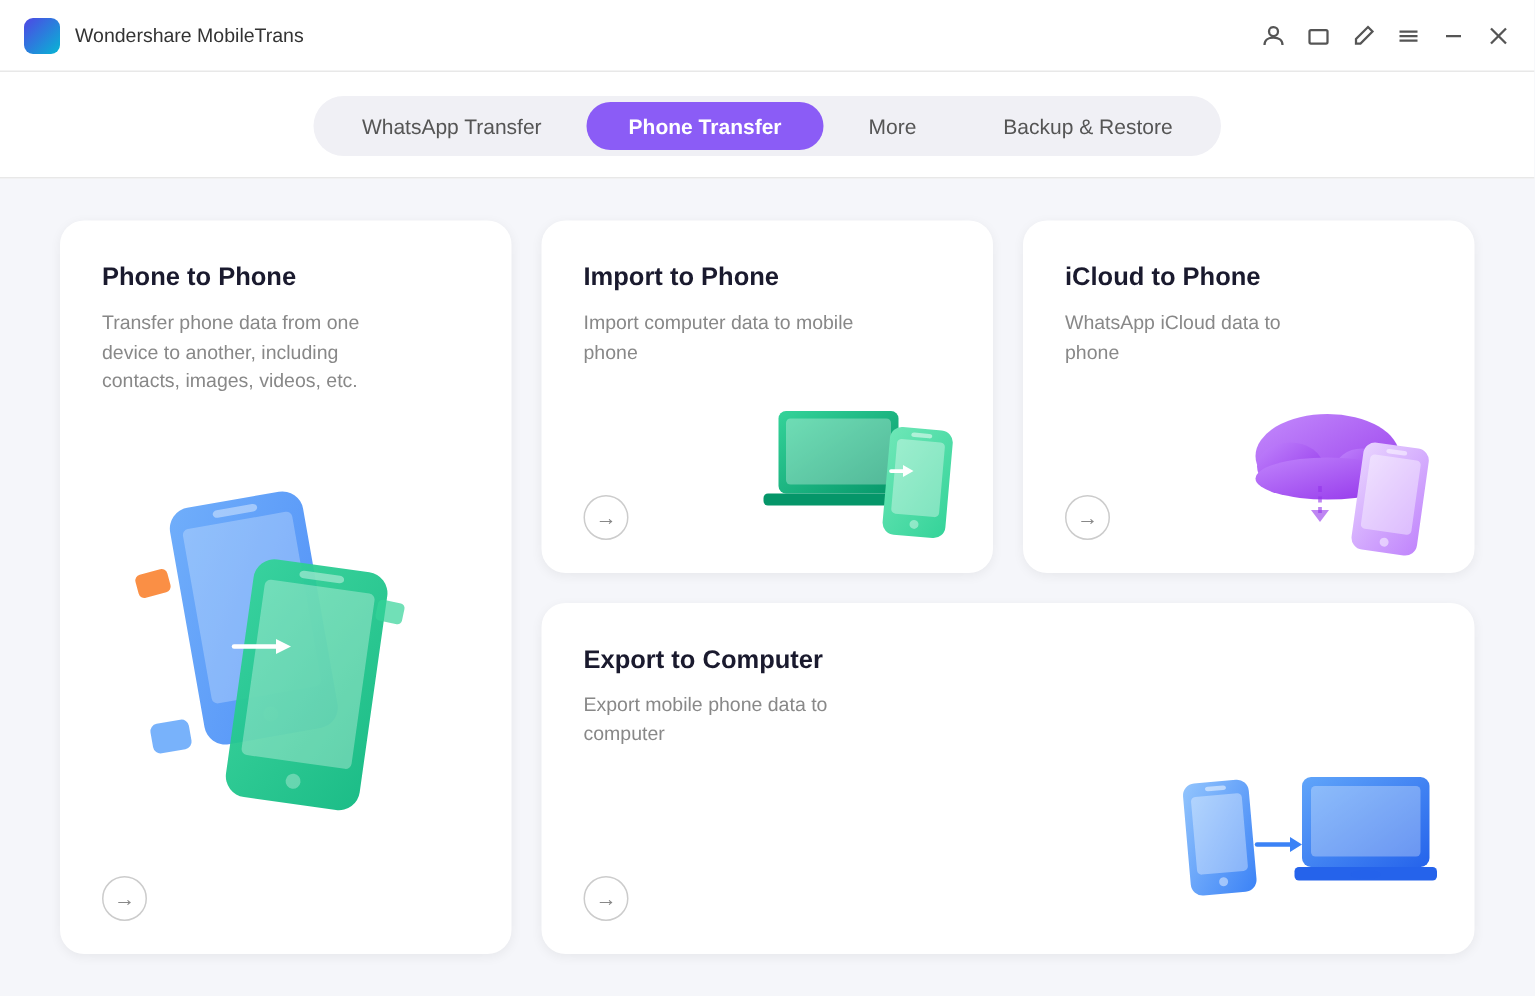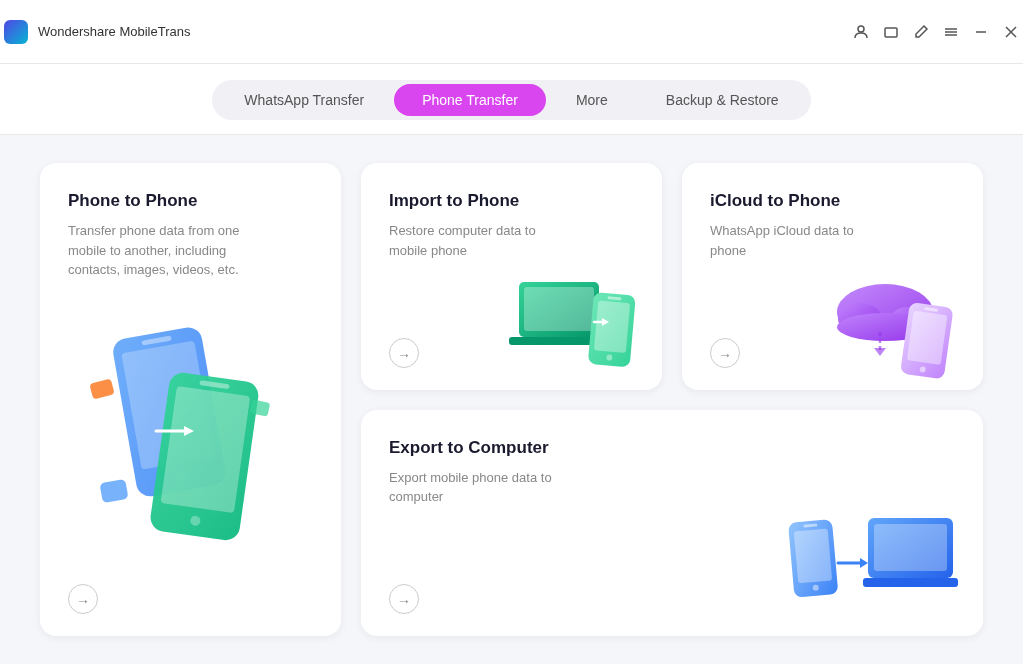--- a/index.html
+++ b/index.html
@@ -9,24 +9,24 @@
       width: 1023px;
       height: 664px;
       overflow: hidden;
       display: flex;
       flex-direction: column;
     }
 
     
     .title-bar {
       background: #ffffff;
-      height: 64px;
-      display: flex;
-      align-items: center;
-      padding: 0 4px;
+      height: 48px;
+      display: flex;
+      align-items: center;
+      padding: 0 16px;
       border-bottom: 1px solid #e8e8e8;
       user-select: none;
       flex-shrink: 0;
     }
     .title-bar-logo {
       width: 24px;
       height: 24px;
       border-radius: 6px;
       background: linear-gradient(135deg, #4f46e5, #06b6d4);
       margin-right: 10px;
@@ -78,22 +78,23 @@
       padding: 8px 28px;
       border-radius: 50px;
       font-size: 14px;
       font-weight: 500;
       cursor: pointer;
       color: #555;
       white-space: nowrap;
       transition: all 0.2s;
     }
     .nav-tab.active {
-      background: #d946ef;
+      background: #8b5cf6;
       color: #ffffff;
+      font-weight: bold;
     }
 
     
     .main-content {
       flex: 1;
       padding: 28px 40px;
       display: grid;
       grid-template-columns: 1fr 1fr 1fr;
       grid-template-rows: 1fr 1fr;
       gap: 20px;
@@ -192,21 +193,21 @@
     <div class="nav-tab active">Phone Transfer</div>
     <div class="nav-tab">More</div>
     <div class="nav-tab">Backup &amp; Restore</div>
   </div>
 </div>
 
 <div class="main-content">
 
   <div class="card large" style="grid-column:1; grid-row:1/3;">
     <div class="card-title">Phone to Phone</div>
-    <div class="card-desc">Transfer phone data from one mobile to another, including contacts, images, videos, etc.</div>
+    <div class="card-desc">Transfer phone data from one device to another, including contacts, images, videos, etc.</div>
 
     <div style="position:absolute; bottom:55px; left:10px; right:10px; height:260px; display:flex; align-items:flex-end; justify-content:center;">
       <svg viewBox="0 0 280 260" width="280" height="260" xmlns="http://www.w3.org/2000/svg">
 
         <g transform="translate(60, 20) rotate(-10)">
           <rect x="0" y="0" width="90" height="160" rx="14" fill="url(#blueGrad)" opacity="0.9"></rect>
           <rect x="8" y="14" width="74" height="118" rx="4" fill="rgba(255,255,255,0.25)"></rect>
           <rect x="30" y="5" width="30" height="5" rx="3" fill="rgba(255,255,255,0.4)"></rect>
 
           <circle cx="45" cy="145" r="5" fill="rgba(255,255,255,0.3)"></circle>
@@ -239,21 +240,21 @@
           </linearGradient>
         </defs>
       </svg>
     </div>
 
     <div class="card-arrow">→</div>
   </div>
 
   <div class="card" style="grid-column:2; grid-row:1;">
     <div class="card-title">Import to Phone</div>
-    <div class="card-desc">Restore computer data to mobile phone</div>
+    <div class="card-desc">Import computer data to mobile phone</div>
 
     <div style="position:absolute; right:8px; bottom:8px; width:150px; height:110px;">
       <svg viewBox="0 0 150 110" width="150" height="110" xmlns="http://www.w3.org/2000/svg">
         <defs>
           <linearGradient id="lapGreen" x1="0%" y1="0%" x2="100%" y2="100%">
             <stop offset="0%" style="stop-color:#34d399"></stop>
             <stop offset="100%" style="stop-color:#059669"></stop>
           </linearGradient>
           <linearGradient id="phoneGreen2" x1="0%" y1="0%" x2="100%" y2="100%">
             <stop offset="0%" style="stop-color:#6ee7b7"></stop>

